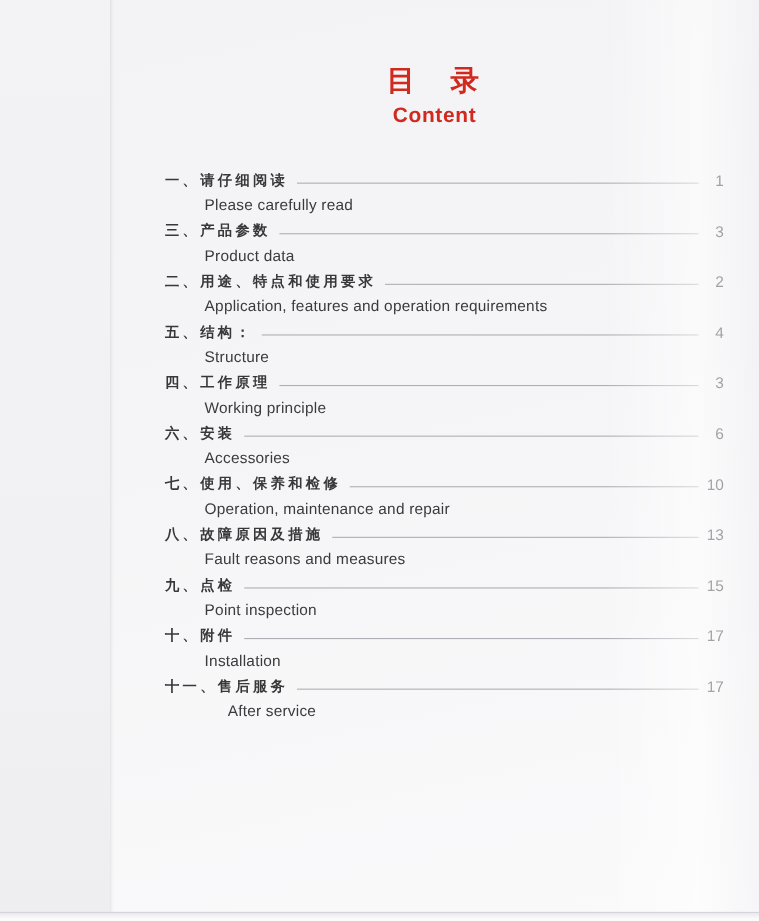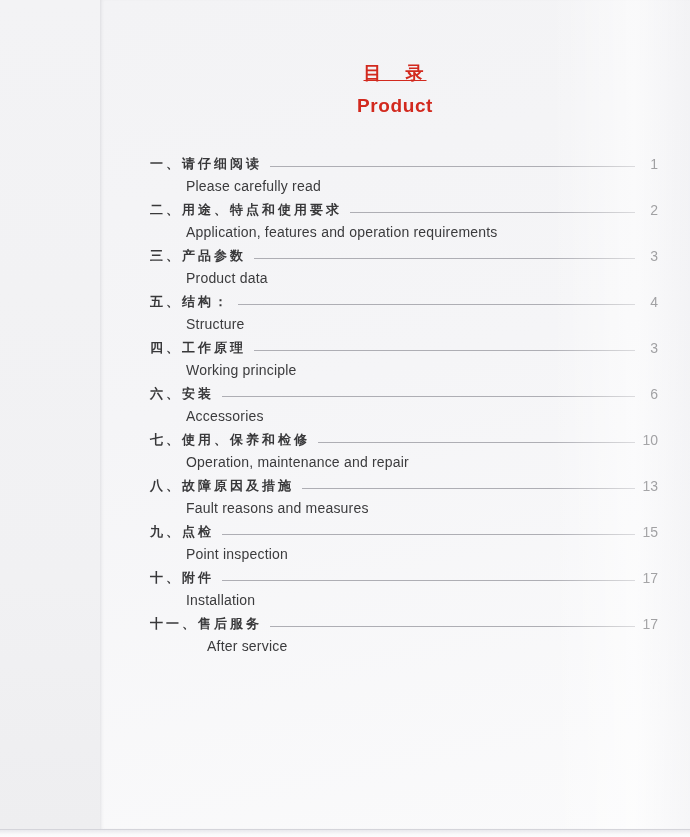--- a/index.html
+++ b/index.html
@@ -39,25 +39,24 @@
   .curl-light {
     position: absolute;
     right: 0; top: 0;
     width: 140px; height: 829px;
     background: linear-gradient(90deg, rgba(255,255,255,0) 0%, rgba(255,255,255,0.55) 60%, rgba(240,240,243,0.4) 100%);
     pointer-events: none;
   }
 
   .title-block { text-align: center; padding-top: 57px; }
   .title-cn {
-    font-size: 18px;
+    font-size: 26px;
     font-weight: bold;
     letter-spacing: 3px;
     line-height: 32px;
-    text-decoration: underline;
   }
   .title-en {
     font-size: 19px;
     font-weight: bold;
     letter-spacing: 0.6px;
     margin-top: 5px;
     line-height: 24px;
   }
 
   .toc-list {
@@ -106,49 +105,49 @@
 </style>
 </head>
 <body>
 
 <div class="photo">
   <div class="left-strip"></div>
 
   <div class="page">
     <div class="title-block">
       <div class="title-cn" style="color: rgb(210, 41, 30);">目　录</div>
-      <div class="title-en" style="color: rgb(210, 41, 30);">Product</div>
+      <div class="title-en" style="color: rgb(210, 41, 30);">Content</div>
     </div>
 
     <div class="toc-list">
   <div class="entry">
     <div class="entry-head">
       <span class="entry-cn">一、请仔细阅读</span>
       <span class="leader"></span>
       <span class="entry-num">1</span>
     </div>
     <div class="entry-sub">Please carefully read</div>
   </div>
 
   <div class="entry">
     <div class="entry-head">
+      <span class="entry-cn">三、产品参数</span>
+      <span class="leader"></span>
+      <span class="entry-num">3</span>
+    </div>
+    <div class="entry-sub">Product data</div>
+  </div>
+
+  <div class="entry">
+    <div class="entry-head">
       <span class="entry-cn">二、用途、特点和使用要求</span>
       <span class="leader"></span>
       <span class="entry-num">2</span>
     </div>
     <div class="entry-sub">Application, features and operation requirements</div>
-  </div>
-
-  <div class="entry">
-    <div class="entry-head">
-      <span class="entry-cn">三、产品参数</span>
-      <span class="leader"></span>
-      <span class="entry-num">3</span>
-    </div>
-    <div class="entry-sub">Product data</div>
   </div>
 
   <div class="entry">
     <div class="entry-head">
       <span class="entry-cn">五、结构：</span>
       <span class="leader"></span>
       <span class="entry-num">4</span>
     </div>
     <div class="entry-sub">Structure</div>
   </div>

